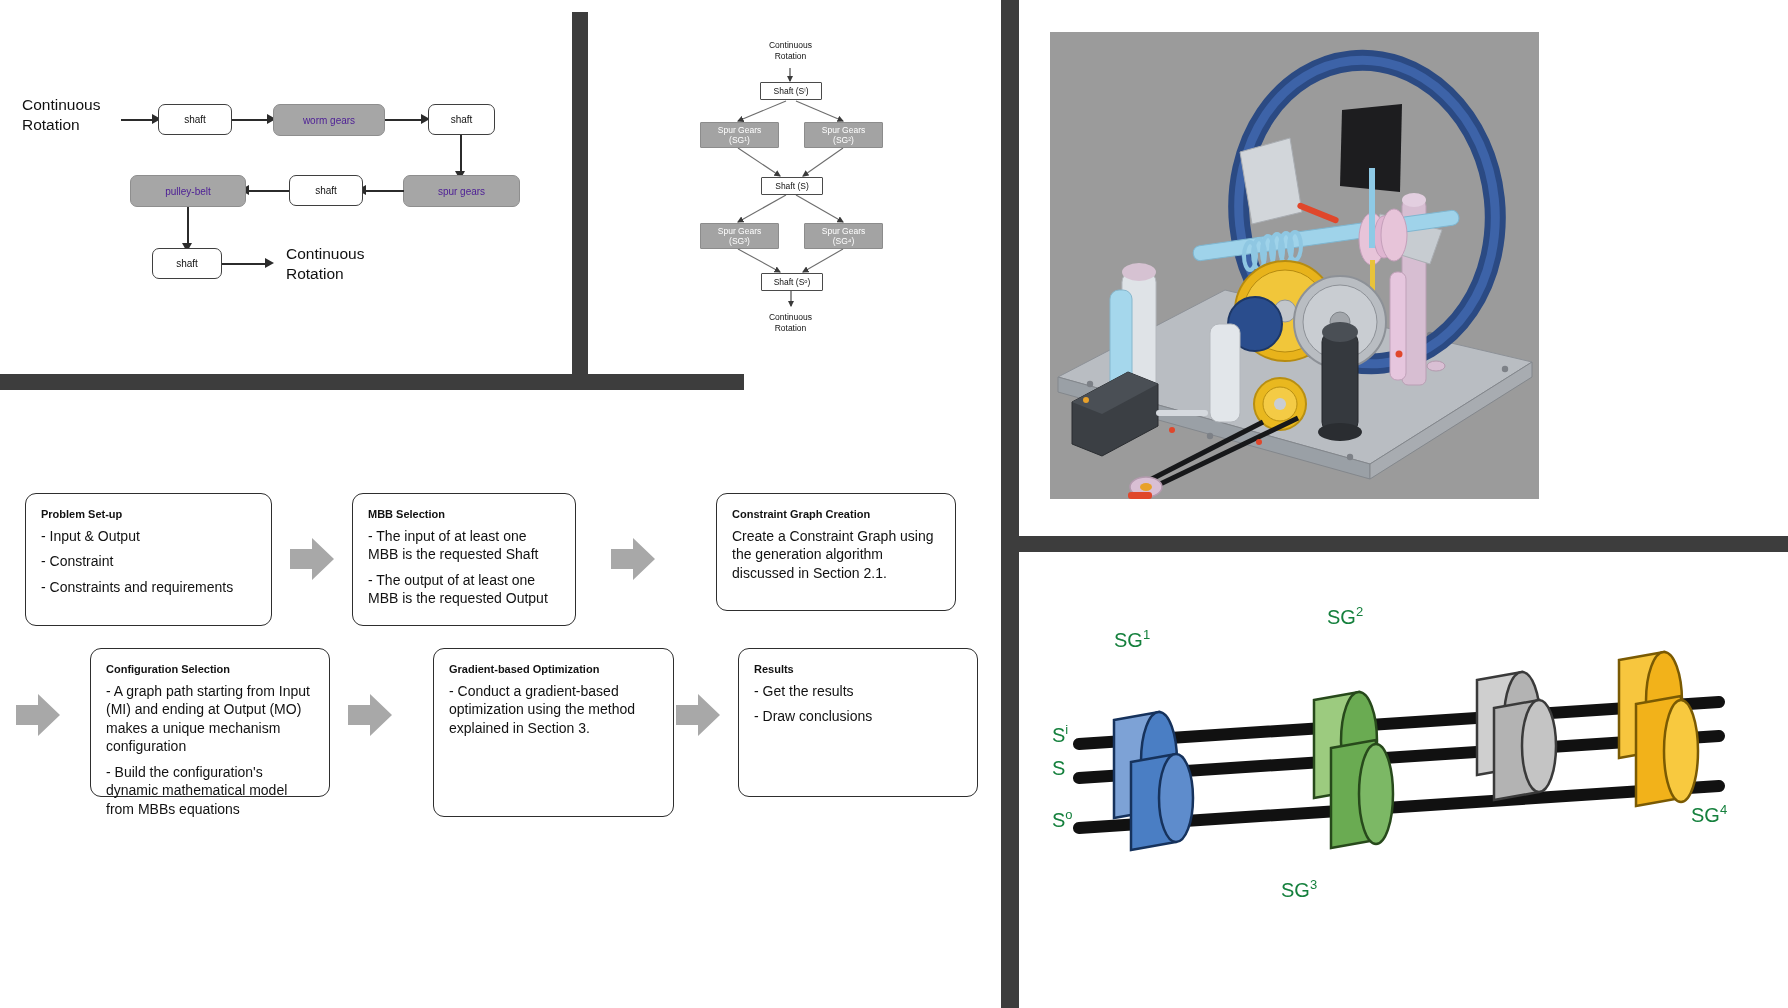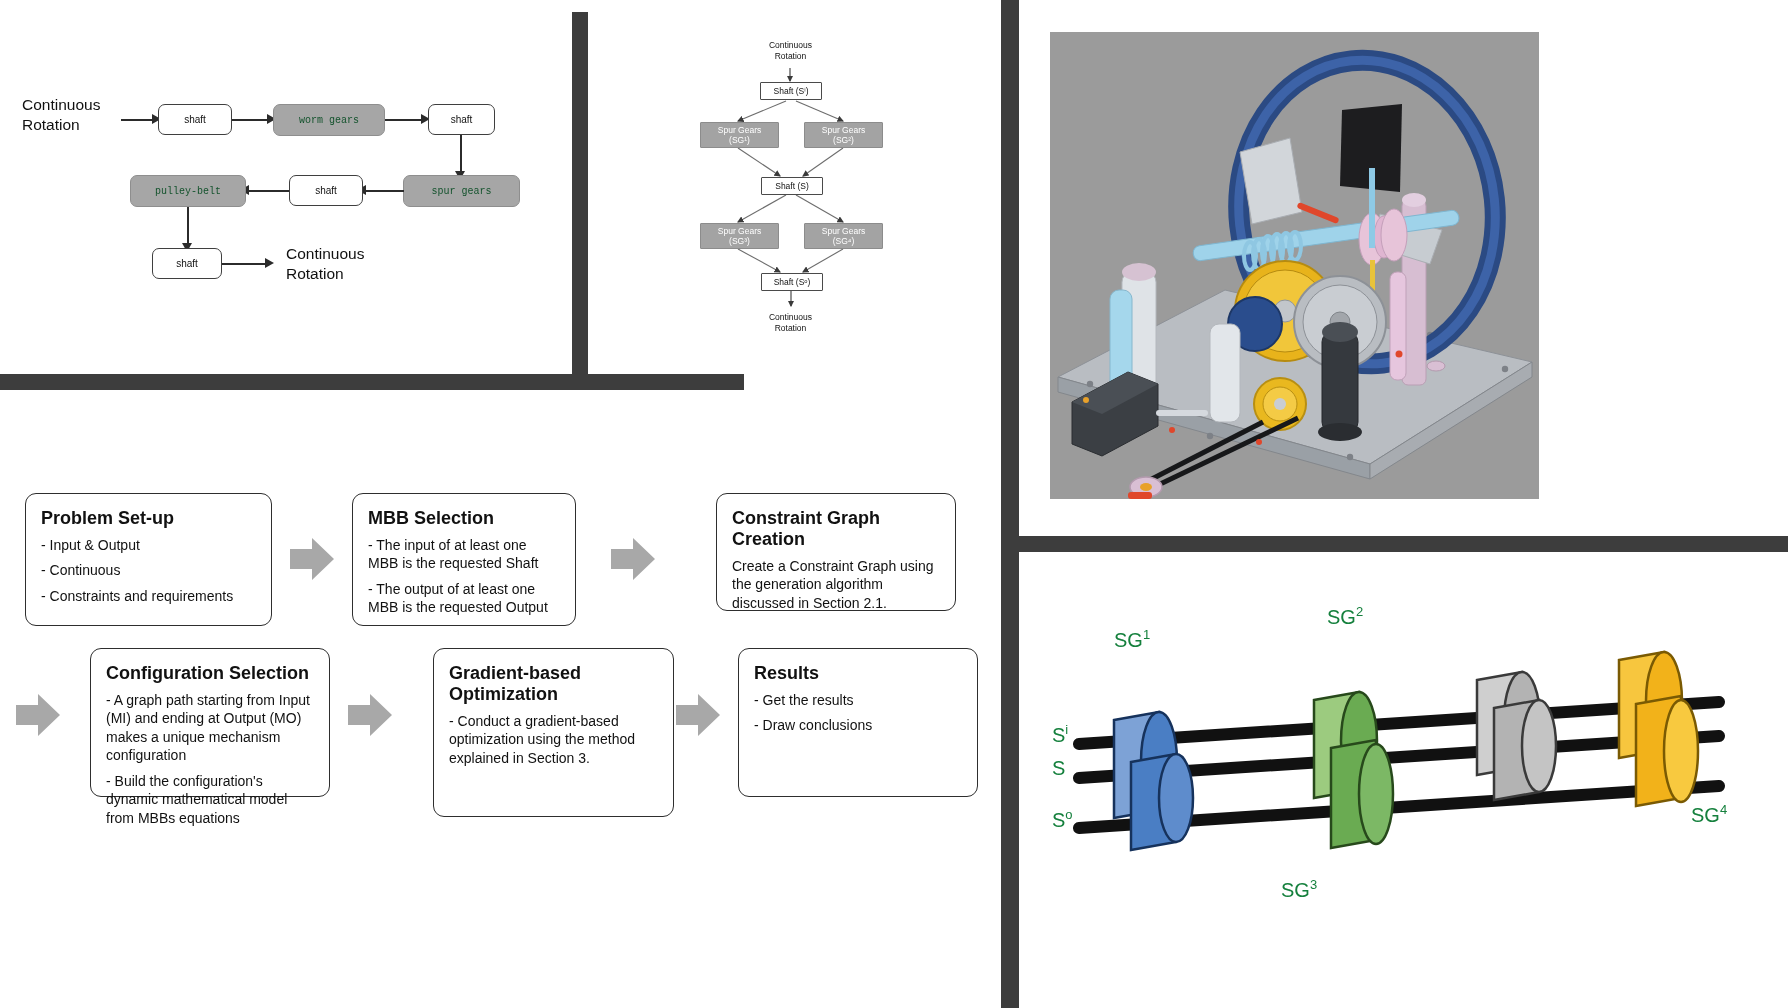--- a/index.html
+++ b/index.html
@@ -21,21 +21,21 @@
   
   #panel-a { position: absolute; left: 0; top: 0; width: 572px; height: 374px; }
   .nodebox {
     position: absolute;
     display: flex; align-items: center; justify-content: center;
     border-radius: 7px;
     font-size: 10px;
     white-space: nowrap;
   }
   .nodebox.white { background: #ffffff; border: 1.6px solid #3f3f3f; color: #111; }
-  .nodebox.gray  { background: #a6a6a6; border: 1.6px solid #8e8e8e; color: #14532d; font-family: Liberation Mono, monospace; }
+  .nodebox.gray  { background: #a6a6a6; border: 1.6px solid #8e8e8e; color: #4c1d95; }
   .plainlabel {
     position: absolute; font-size: 15.5px; color: #111; line-height: 1.28;
   }
   .conn { position: absolute; background: #2b2b2b; }
   .arrowhead {
     position: absolute; width: 0; height: 0;
   }
   .ah-right { border-top: 5.5px solid transparent; border-bottom: 5.5px solid transparent; border-left: 9px solid #2b2b2b; }
   .ah-left  { border-top: 5.5px solid transparent; border-bottom: 5.5px solid transparent; border-right: 9px solid #2b2b2b; }
   .ah-down  { border-left: 5.5px solid transparent; border-right: 5.5px solid transparent; border-top: 9px solid #2b2b2b; }
@@ -53,21 +53,21 @@
   .tlabel { position: absolute; font-size: 8.5px; color: #111; text-align: center; line-height: 1.25; }
   #panel-b svg { position: absolute; left: 0; top: 0; width: 413px; height: 374px; }
 
   
   #panel-c { position: absolute; left: 0; top: 390px; width: 1001px; height: 618px; }
   .fbox {
     position: absolute;
     background: #fff; border: 1.5px solid #2e2e2e; border-radius: 11px;
     padding: 14px 15px 10px 15px;
   }
-  .fbox h4 { font-size: 18px; font-weight: bold; color: #111; margin-bottom: 7px; }
+  .fbox h4 { font-size: 11px; font-weight: bold; color: #111; margin-bottom: 7px; }
   .fbox p  { font-size: 14px; color: #111; line-height: 1.32; margin-bottom: 7px; }
   .fbox p:last-child { margin-bottom: 0; }
   .fatarrow { position: absolute; }
   .fatarrow svg { display: block; }
 
   
   #panel-d { position: absolute; left: 1019px; top: 0px; width: 769px; height: 536px; }
   #cad-frame {
     position: absolute; left: 31px; top: 32px; width: 489px; height: 467px;
     background: #9a9a9a; overflow: hidden;
@@ -209,21 +209,21 @@
       <div>Continuous</div>
       <div>Rotation</div>
     </div>
   </div>
 
   <div id="panel-c">
 
     <div class="fbox" style="left:25px; top:103px; width:247px; height:133px;">
       <h4>Problem Set-up</h4>
       <p>- Input &amp; Output</p>
-      <p>- Continuous</p>
+      <p>- Constraint</p>
       <p>- Constraints and requirements</p>
     </div>
 
     <div class="fatarrow" style="left:290px; top:148px;">
       <svg width="44" height="42" viewBox="0 0 44 42">
           <path d="M0,11 L22,11 L22,0 L44,21 L22,42 L22,31 L0,31 Z" fill="#a8a8a8"></path>
         </svg>
     </div>
 
     <div class="fbox" style="left:352px; top:103px; width:224px; height:133px;">

